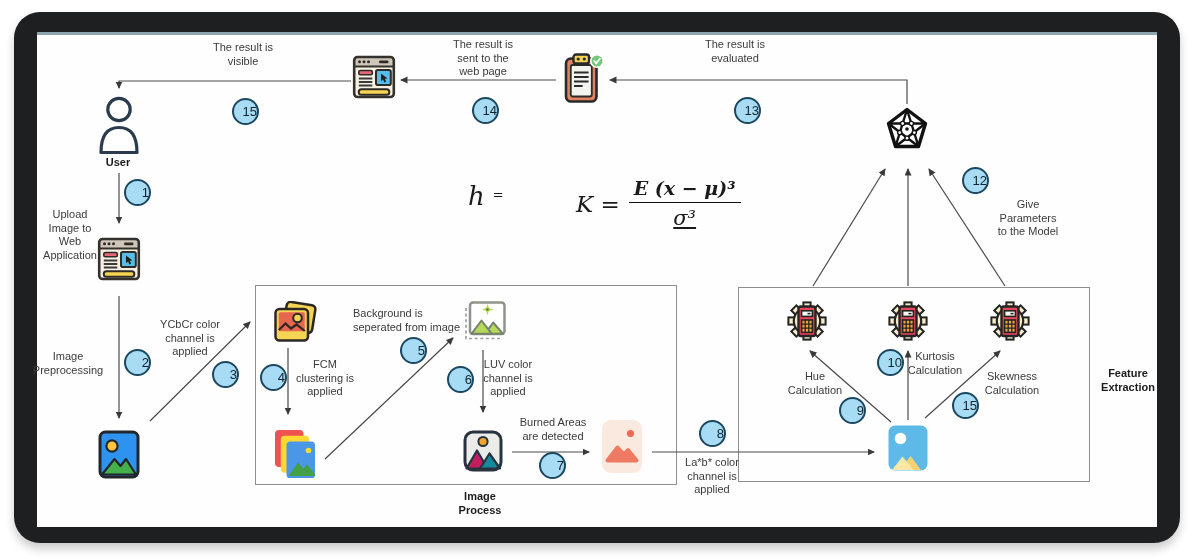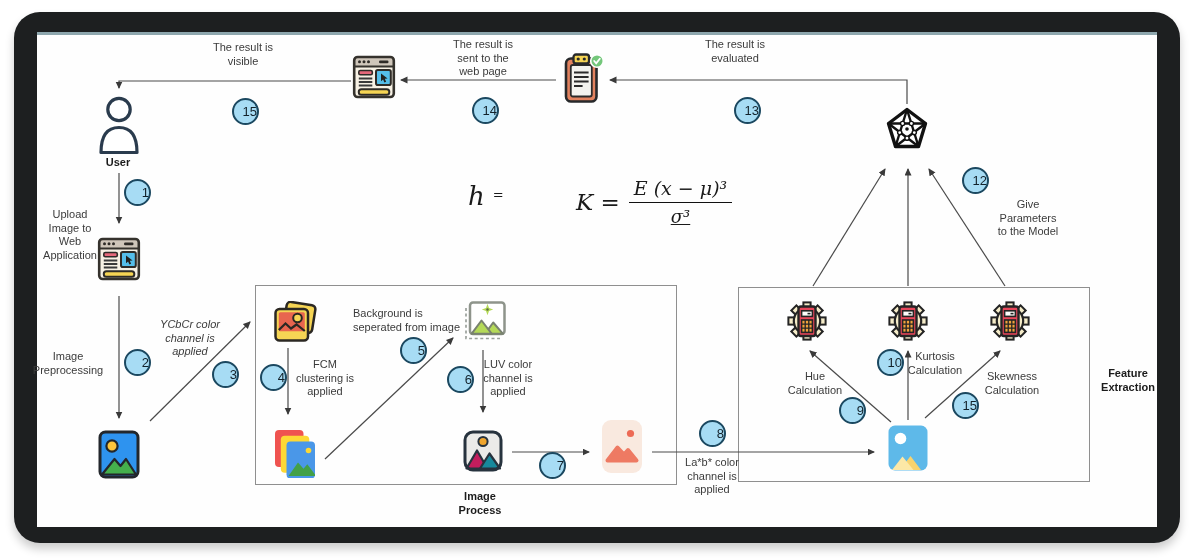--- a/index.html
+++ b/index.html
@@ -314,31 +314,33 @@
 web page</div>
   <div class="ann" style="left:675px;top:38px;width:120px;">The result is
 evaluated</div>
   <div class="ann bold" style="left:96px;top:156px;width:44px;">User</div>
   <div class="ann" style="left:28px;top:164px;width:84px;margin-top:44px;">Upload
 Image to
 Web
 Application</div>
   <div class="ann" style="left:18px;top:350px;width:100px;">Image
 Preprocessing</div>
-  <div class="ann" style="left:150px;top:318px;width:80px;font-style:italic;">YCbCr color
+  <div class="ann" style="left:150px;top:318px;width:80px;">YCbCr color
 channel is
 applied</div>
   <div class="ann" style="left:283px;top:358px;width:84px;">FCM
 clustering is
 applied</div>
   <div class="ann left" style="left:353px;top:307px;width:150px;">Background is
 seperated from image</div>
   <div class="ann" style="left:468px;top:358px;width:80px;">LUV color
 channel is
 applied</div>
+  <div class="ann" style="left:501px;top:416px;width:104px;">Burned Areas
+are detected</div>
   <div class="ann" style="left:666px;top:456px;width:92px;">La*b* color
 channel is
 applied</div>
   <div class="ann" style="left:773px;top:370px;width:84px;">Hue
 Calculation</div>
   <div class="ann" style="left:891px;top:350px;width:88px;">Kurtosis
 Calculation</div>
   <div class="ann" style="left:966px;top:370px;width:92px;">Skewness
 Calculation</div>
   <div class="ann" style="left:978px;top:198px;width:100px;">Give
@@ -348,17 +350,17 @@
 Process</div>
   <div class="ann bold" style="left:1082px;top:367px;width:92px;">Feature
 Extraction</div>
 
   <div class="formula" style="left:468px;top:181px;">
     <span style="font-size:26px;">h</span><span style="font-size:13px;font-style:normal;vertical-align:6px;margin-left:8px;">=</span>
   </div>
   <div class="formula" style="left:576px;top:177px;display:flex;align-items:center;gap:9px;">
     <span style="font-size:23px;">K =</span>
     <div style="text-align:center;">
-      <div style="font-size:19px;padding:0 5px 3px;border-bottom:1.7px solid #111;">E (x − μ)³</div>
-      <div style="font-size:18px;padding-top:3px;text-decoration:underline;">σ³</div>
+      <div style="font-size:19px;padding:0 5px 3px;border-bottom:1.7px solid #111;font-weight:bold;">E (x − μ)³</div>
+      <div style="font-size:21px;padding-top:3px;text-decoration:underline;">σ³</div>
     </div>
   </div>
 </div>
 
 </body></html>

